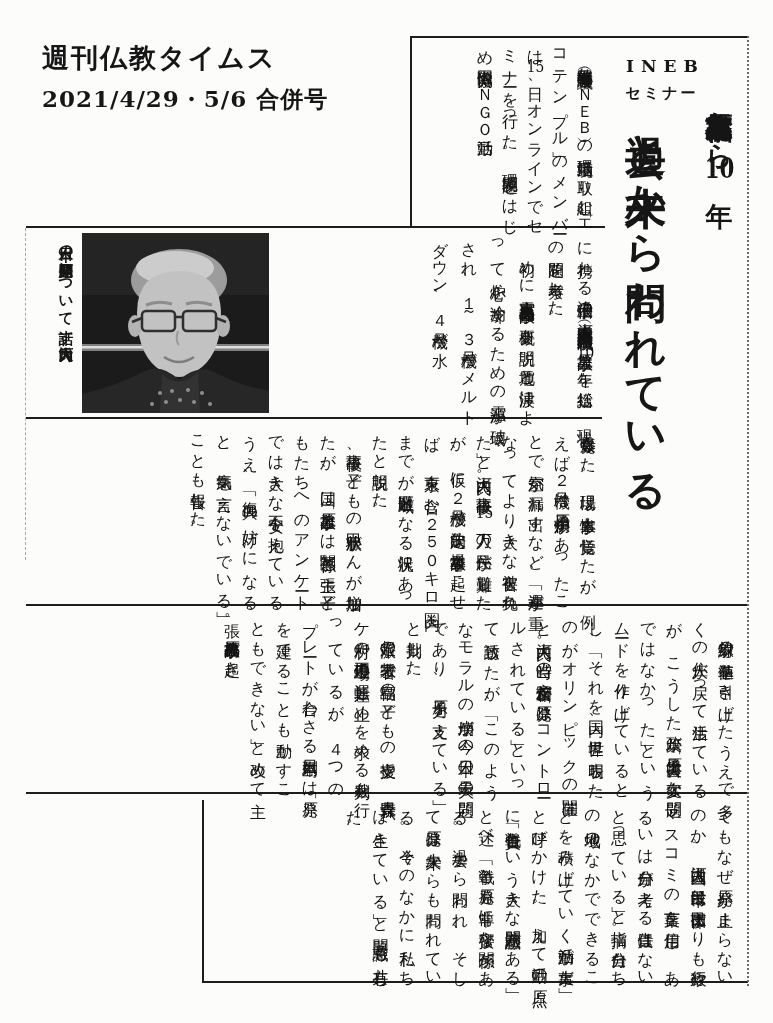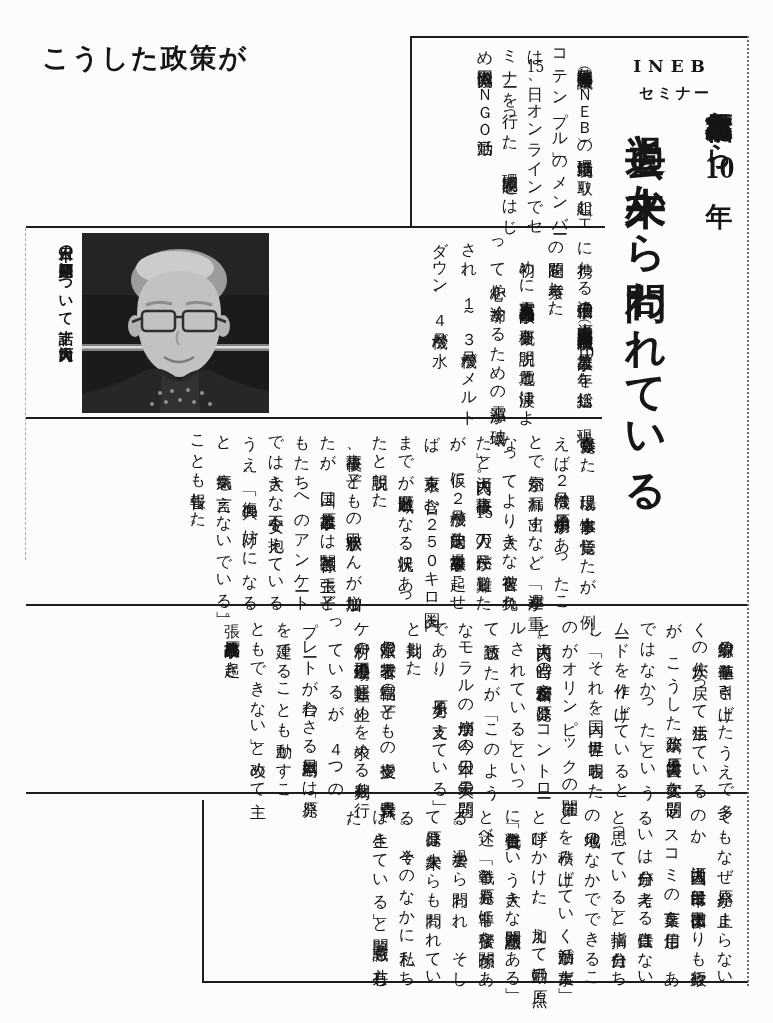--- a/index.html
+++ b/index.html
@@ -18,21 +18,21 @@
   
   .masthead{position:absolute;left:42px;top:40px;}
   .mast-title{font-size:27px;font-weight:bold;letter-spacing:2px;}
   .mast-issue{font-size:23px;font-weight:bold;margin-top:8px;letter-spacing:1px;}
   
   .rule{position:absolute;border-top:2px solid #1d1d1d;height:0;}
   .vrule{position:absolute;border-left:2px solid #1d1d1d;width:0;}
   .edge-dotted{position:absolute;border-left:2px dotted #6a6a6a;width:0;}
   .edge-light{position:absolute;border-left:1px dashed #a8a8a8;width:0;}
   
-  .kicker{position:absolute;left:612px;top:56px;width:100px;text-align:right;font-weight:bold;}
+  .kicker{position:absolute;left:612px;top:56px;width:100px;text-align:center;font-weight:bold;}
   .kicker-l1{font-size:17px;letter-spacing:7px;text-indent:7px;}
   .kicker-l2{font-size:15px;letter-spacing:3px;margin-top:8px;}
   .vtext{
     position:absolute;
     writing-mode:vertical-rl;
     text-orientation:mixed;
     text-align:justify;
   }
   .subtitle{
     left:692px;top:93px;height:338px;width:54px;
@@ -59,21 +59,22 @@
   .botlow-block  {left:206px;top:799px;width:532px;height:180px;line-height:26.5px;}
   
   .tcy{text-combine-upright:all;}
 </style>
 </head>
 <body>
 
 <div class="page">
 
   <div class="masthead">
-    <div class="mast-title">こうした政策が</div>
+    <div class="mast-title">週刊仏教タイムス</div>
+    <div class="mast-issue">2021/4/29・5/6 合併号</div>
   </div>
 
   <div class="rule" style="left:410px;top:36px;width:338px;"></div>
   <div class="vrule" style="left:410px;top:36px;height:191px;"></div>
   <div class="rule" style="left:26px;top:226px;width:579px;"></div>
   <div class="rule" style="left:26px;top:417px;width:576px;"></div>
   <div class="rule" style="left:26px;top:604px;width:722px;"></div>
   <div class="rule" style="left:26px;top:792px;width:722px;"></div>
   <div class="vrule" style="left:202px;top:800px;height:182px;"></div>
   <div class="rule" style="left:202px;top:981px;width:546px;"></div>

